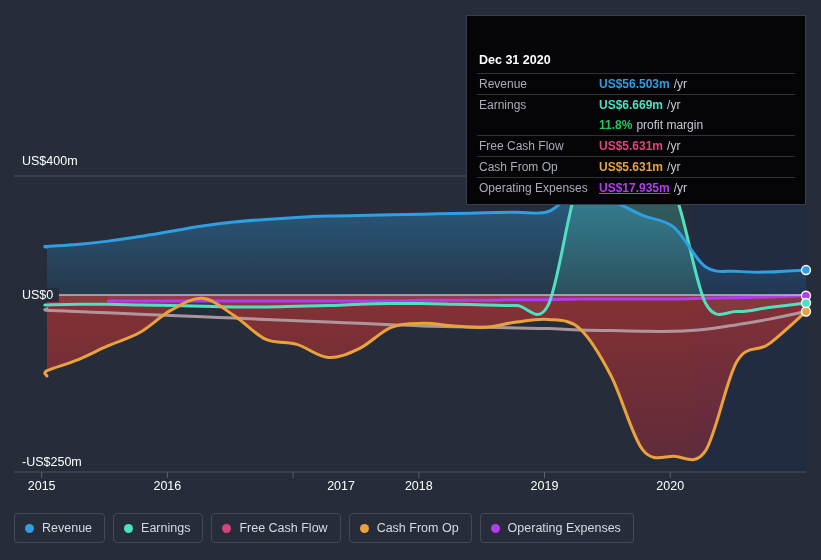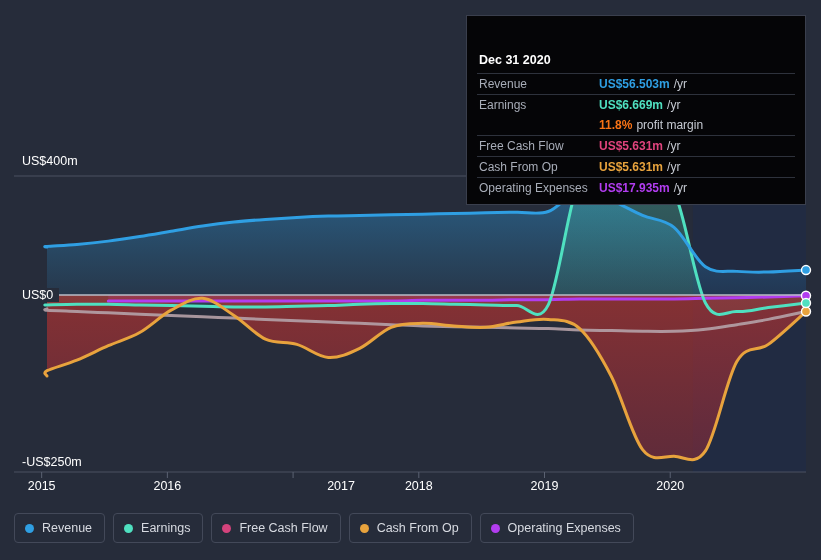--- a/index.html
+++ b/index.html
@@ -209,36 +209,36 @@
         <div class="tt-val" style="color: rgb(47, 159, 227);">US$56.503m</div>
         <div class="tt-unit">/yr</div>
       </div>
       <div class="tt-row">
         <div class="tt-key">Earnings</div>
         <div class="tt-val" style="color: rgb(79, 224, 192);">US$6.669m</div>
         <div class="tt-unit">/yr</div>
       </div>
       <div class="tt-row no-rule">
         <div class="tt-key"></div>
-        <div class="tt-val" style="color: #f97316;">11.8%</div>
+        <div class="tt-val" style="color: #22c55e;">11.8%</div>
         <div class="tt-unit">profit margin</div>
       </div>
       <div class="tt-row">
         <div class="tt-key">Free Cash Flow</div>
         <div class="tt-val" style="color: rgb(224, 68, 125);">US$5.631m</div>
         <div class="tt-unit">/yr</div>
       </div>
       <div class="tt-row">
         <div class="tt-key">Cash From Op</div>
         <div class="tt-val" style="color: rgb(232, 163, 61);">US$5.631m</div>
         <div class="tt-unit">/yr</div>
       </div>
       <div class="tt-row">
         <div class="tt-key">Operating Expenses</div>
-        <div class="tt-val" style="color: rgb(178, 61, 240);">US$17.935m</div>
+        <div class="tt-val" style="color: rgb(178, 61, 240); text-decoration: underline;">US$17.935m</div>
         <div class="tt-unit">/yr</div>
       </div>
     </div>
 </div>
 
 <div id="legend">
     <div class="legend-item">
       <span class="legend-dot" style="background: rgb(47, 159, 227);"></span>
       <span class="legend-text">Revenue</span>
     </div>

